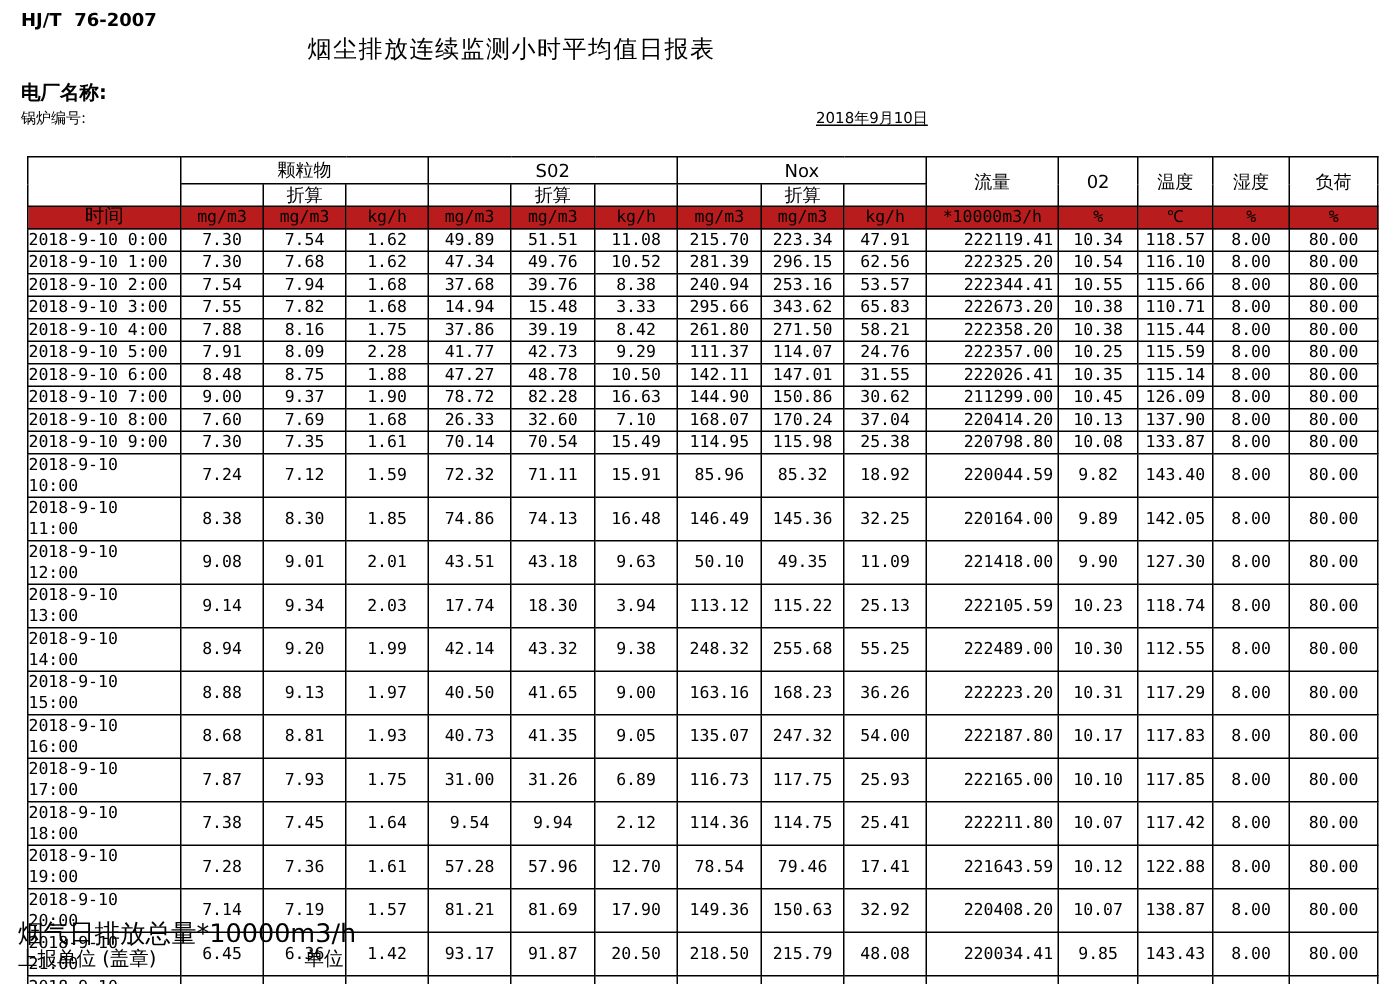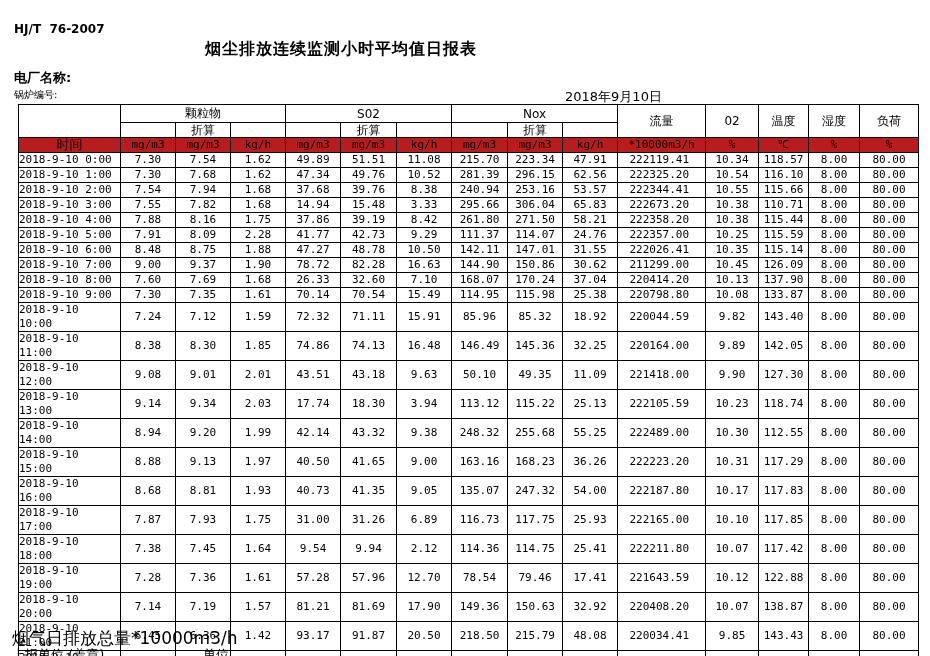--- a/index.html
+++ b/index.html
@@ -1,42 +1,42 @@
 <!DOCTYPE html>
 <html><head>
 <meta charset="utf-8">
 <style>
   html,body{margin:0;padding:0;}
   body{width:930px;height:656px;background:#fff;position:relative;
        font-family:"DejaVu Sans",sans-serif;color:#000;}
-  .abs{position:absolute;white-space:pre;margin-top:16px;}
+  .abs{position:absolute;white-space:pre;}
   .std{left:14px;top:6px;font-size:12px;font-weight:bold;}
-  .title{left:205px;top:23px;font-size:16px;font-weight:bold;letter-spacing:1px;text-align:right;}
+  .title{left:205px;top:23px;font-size:16px;font-weight:normal;letter-spacing:1px;text-align:right;}
   .plant{left:14px;top:53px;font-size:13px;font-weight:bold;}
   .boiler{left:14px;top:72px;font-size:10px;font-weight:normal;}
-  .date{left:565px;top:72px;font-size:13px;}
+  .date{left:544px;top:72px;font-size:10px;text-decoration:underline;}
   .foot1{left:12px;top:611px;font-size:17px;}
   .foot2{left:12px;top:630px;font-size:13px;}
   .foot3{left:203px;top:630px;font-size:13px;}
 
   table.report{position:absolute;left:18px;top:104px;width:900px;
                border-collapse:collapse;table-layout:fixed;}
   th,td{padding:0;margin:0;overflow:visible;font-weight:normal;}
   thead th{border:1px solid #000;font-size:12px;text-align:center;}
   tr.hrow1 th{height:17px;}
   tr.hrow2 th{height:14px;line-height:14px;}
   tr.hrow3 th{height:14px;line-height:14px;background:#b91c1c;}
   th.unit{font-family:"DejaVu Sans Mono",monospace;font-size:11px;}
   th.time-h{font-size:13px;}
 
   td.cell{border:1px solid #000;height:14px;line-height:14px;font-size:11px;}
   td.num{font-family:"DejaVu Sans Mono",monospace;}
   td.time{font-family:"DejaVu Sans Mono",monospace;padding-right:3px;}
   .center{text-align:center;}
-  .right{text-align:right;padding-right:16px;}
+  .right{text-align:right;padding-right:3px;}
 </style>
 </head>
 <body>
 
 <div class="abs std">HJ/T  76-2007</div>
 <div class="abs title">烟尘排放连续监测小时平均值日报表</div>
 <div class="abs plant">电厂名称:</div>
 <div class="abs boiler">锅炉编号:</div>
 <div class="abs date">2018年9月10日</div>
 
@@ -153,21 +153,21 @@
       </tr>
       <tr class="data-row">
         <td class="cell time">2018-9-10 3:00</td>
         <td class="cell num center">7.55</td>
         <td class="cell num center">7.82</td>
         <td class="cell num center">1.68</td>
         <td class="cell num center">14.94</td>
         <td class="cell num center">15.48</td>
         <td class="cell num center">3.33</td>
         <td class="cell num center">295.66</td>
-        <td class="cell num center">306.04</td>
+        <td class="cell num center">343.62</td>
         <td class="cell num center">65.83</td>
         <td class="cell num right">222673.20</td>
         <td class="cell num center">10.38</td>
         <td class="cell num center">110.71</td>
         <td class="cell num center">8.00</td>
         <td class="cell num center">80.00</td>
       </tr>
       <tr class="data-row">
         <td class="cell time">2018-9-10 4:00</td>
         <td class="cell num center">7.88</td>

